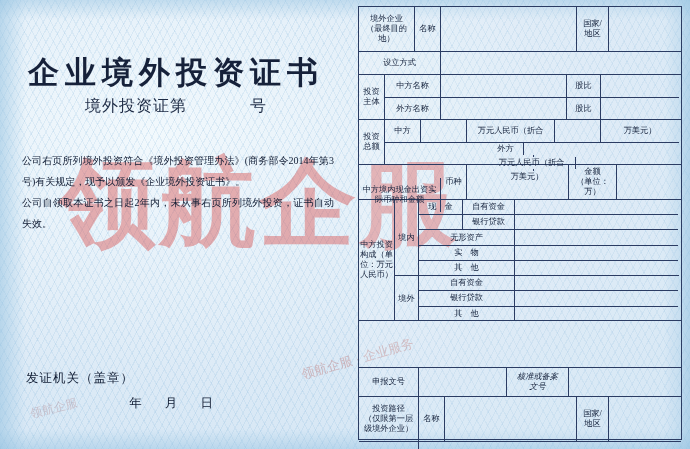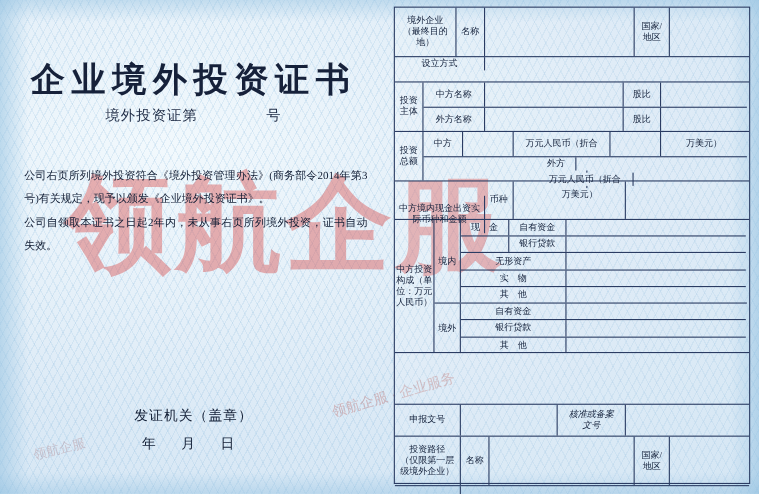--- a/index.html
+++ b/index.html
@@ -57,34 +57,34 @@
   }
   .title{
     position:absolute;left:26px;top:52px;width:300px;
     text-align:center;
     font-size:31px;font-weight:bold;letter-spacing:6px;
     color:#16213a;
     font-family:"DejaVu Sans", sans-serif;
   }
   .subline{
     position:absolute;left:26px;top:96px;width:300px;
-    text-align:center;font-size:13px;color:#1d2a44;
+    text-align:center;font-size:16px;color:#1d2a44;
     letter-spacing:1px;
   }
   .subline .no{display:inline-block;margin-left:58px;}
   .body-text{
     position:absolute;left:22px;top:150px;width:312px;
     font-size:10px;line-height:21px;color:#101c33;
     text-align:justify;
   }
   .body-text p{margin:0;text-indent:0;}
   .p-indent{text-indent:24px;}
   .issuer{
     position:absolute;left:26px;top:370px;width:300px;
-    text-align:center;font-size:12.5px;color:#101c33;letter-spacing:1px;
+    font-size:12.5px;color:#101c33;letter-spacing:1px;
   }
   .datefield{
     position:absolute;left:26px;top:395px;width:300px;
     text-align:center;font-size:12.5px;color:#101c33;letter-spacing:10px;
   }
 
   
   .form{
     position:absolute;left:358px;top:6px;
     width:322px;height:432px;
@@ -100,21 +100,21 @@
     text-align:center;line-height:10px;
     box-sizing:border-box;
     padding:1px 1px;
   }
   .cell:last-child{border-right:none;}
   .lbl{background:rgba(255,255,255,0.0);}
   .blank{}
   .col{display:flex;flex-direction:column;}
   .subrow{display:flex;border-bottom:1px solid #2b3c63;}
   .subrow:last-child{border-bottom:none;}
-  .h-22{height:22px;flex-direction:column;}
+  .h-22{height:22px;}
   .h-44{height:44px;}
 </style>
 </head>
 <body>
 
 <div class="bg-texture"></div>
 <div class="bg-edge"></div>
 
 <div class="watermark">领航企服</div>
 <div class="watermark2">领航企服 · 企业服务</div>
@@ -188,20 +188,22 @@
         <div class="cell blank" style="width:46px;height:100%;"></div>
         <div class="cell lbl" style="width:78px;height:100%;">万美元）</div>
       </div>
     </div>
   </div>
 
   <div class="row" style="height:34px;">
     <div class="cell lbl" style="width:82px;height:100%;margin-top:13px;">中方境内现金出资实际币种和金额</div>
     <div class="cell lbl" style="width:26px;height:100%;">币种</div>
     <div class="cell blank" style="width:102px;height:100%;"></div>
+    <div class="cell lbl" style="width:48px;height:100%;white-space:pre-line;">金额
+（单位：万）</div>
     <div class="cell blank" style="width:62px;height:100%;"></div>
   </div>
 
   <div class="row" style="height:120px;">
     <div class="cell lbl" style="width:36px;height:100%;">中方投资构成（单位：万元人民币）</div>
     <div class="col" style="width:284px;">
 
       <div class="subrow" style="height:75px;">
         <div class="cell lbl" style="width:24px;height:100%;">境内</div>
         <div class="col" style="width:259px;">

